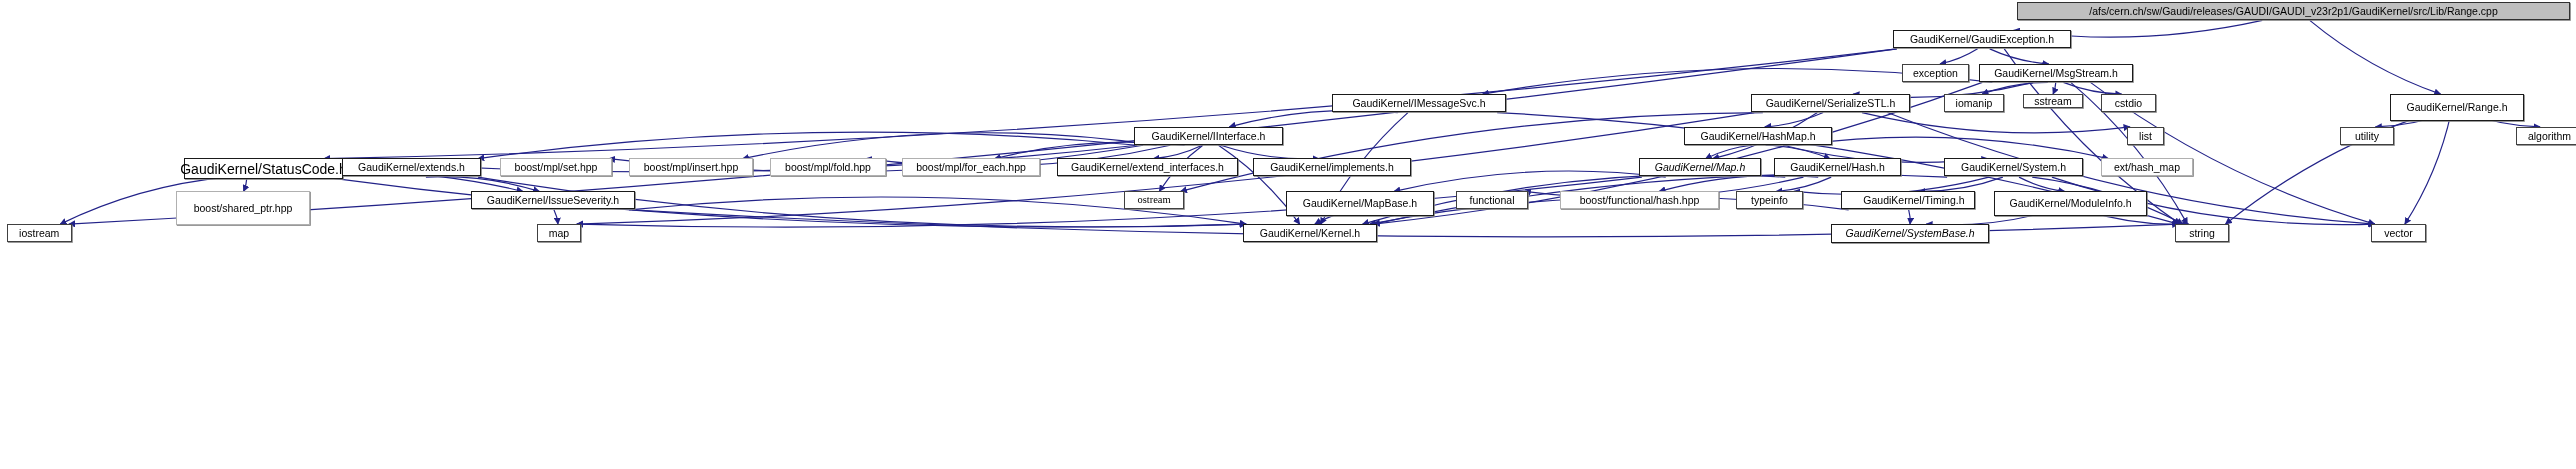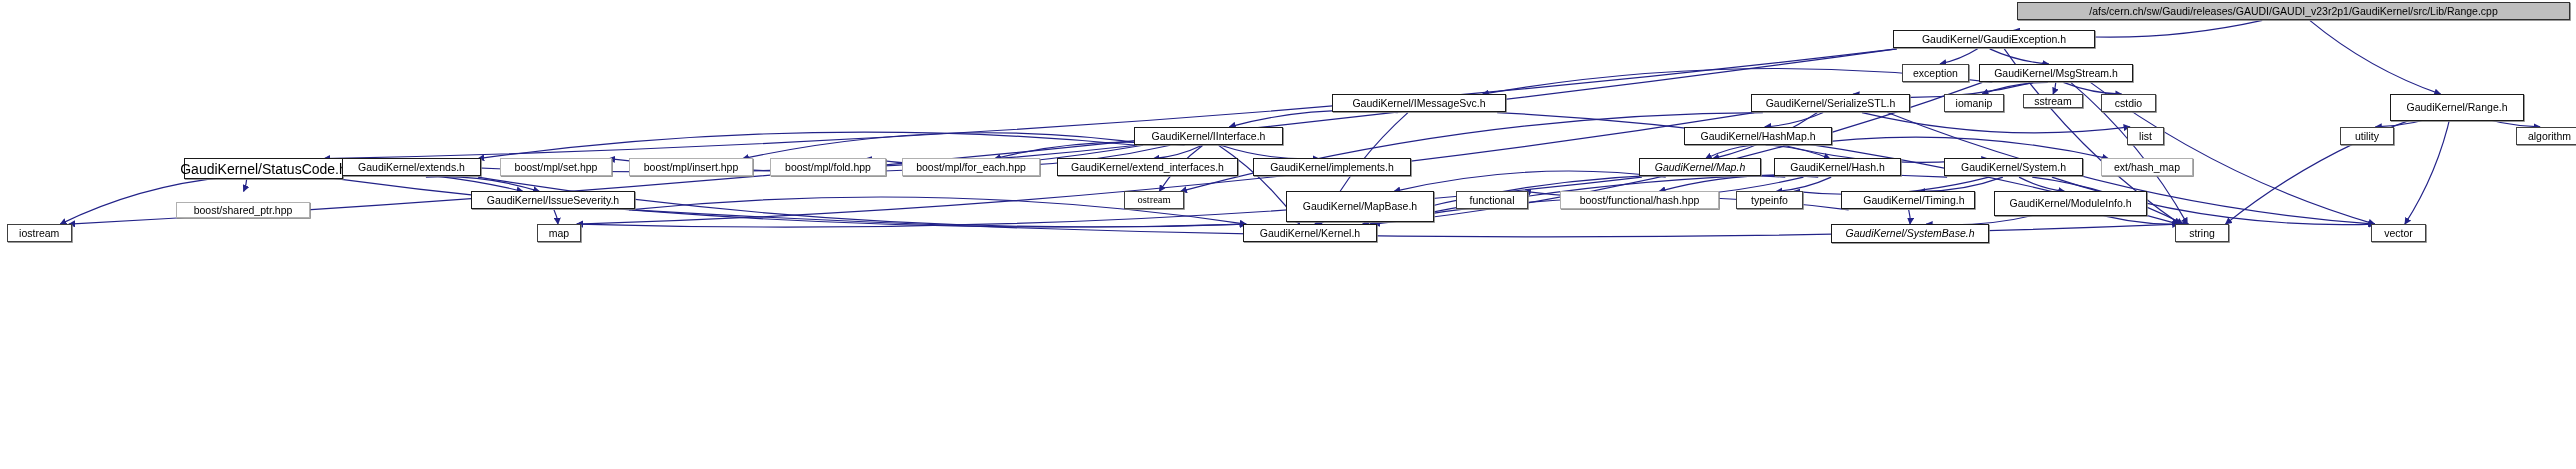--- a/index.html
+++ b/index.html
@@ -133,21 +133,21 @@
         <path d="M 2919.2 134 Q 2877.53 150.27599999999995 2832.8 151" fill="none" stroke="#222288" stroke-width="1.4" marker-end="url(#arrow)"></path>
         <path d="M 2941 134 Q 2983.47 150.42 3029 151" fill="none" stroke="#222288" stroke-width="1.4" marker-end="url(#arrow)"></path>
         <path d="M 2923.1 134 Q 2907.47 205.468 2867.9 267" fill="none" stroke="#222288" stroke-width="1.4" marker-end="url(#arrow)"></path>
         <path d="M 2899.6 134 Q 2764.8300000000004 178.39600000000002 2654 267" fill="none" stroke="#222288" stroke-width="1.4" marker-end="url(#arrow)"></path>
       </g>
   </svg>
   <div id="node-layer">
       <div class="node root" style="left: 2017px; top: 1.7px; width: 553px; height: 18.4px; font-size: 10.5px;">
         <span class="lbl">/afs/cern.ch/sw/Gaudi/releases/GAUDI/GAUDI_v23r2p1/GaudiKernel/src/Lib/Range.cpp</span>
       </div>
-      <div class="node strong" style="left: 1893px; top: 30px; width: 202px; height: 18.4px; font-size: 10.5px;">
+      <div class="node strong" style="left: 1893px; top: 30px; width: 178px; height: 18.4px; font-size: 10.5px;">
         <span class="lbl">GaudiKernel/GaudiException.h</span>
       </div>
       <div class="node " style="left: 1902px; top: 64px; width: 67px; height: 18.4px; font-size: 10.5px;">
         <span class="lbl">exception</span>
       </div>
       <div class="node strong" style="left: 1979px; top: 64px; width: 154px; height: 18.4px; font-size: 10.5px;">
         <span class="lbl">GaudiKernel/MsgStream.h</span>
       </div>
       <div class="node strong" style="left: 2390px; top: 94px; width: 134px; height: 27px; font-size: 10.5px;">
         <span class="lbl">GaudiKernel/Range.h</span>
@@ -211,30 +211,30 @@
       </div>
       <div class="node strong" style="left: 1774px; top: 158px; width: 127px; height: 18.4px; font-size: 10.5px;">
         <span class="lbl">GaudiKernel/Hash.h</span>
       </div>
       <div class="node strong" style="left: 1944px; top: 158px; width: 139px; height: 18.4px; font-size: 10.5px;">
         <span class="lbl">GaudiKernel/System.h</span>
       </div>
       <div class="node pale" style="left: 2101px; top: 158px; width: 92px; height: 18.4px; font-size: 10.5px;">
         <span class="lbl">ext/hash_map</span>
       </div>
-      <div class="node pale" style="left: 176px; top: 202px; width: 134px; height: 16px; font-size: 10.5px;">
+      <div class="node pale" style="left: 176px; top: 191px; width: 134px; height: 34px; font-size: 10.5px;">
         <span class="lbl">boost/shared_ptr.hpp</span>
       </div>
       <div class="node strong" style="left: 471px; top: 191px; width: 164px; height: 18.4px; font-size: 10.5px;">
         <span class="lbl">GaudiKernel/IssueSeverity.h</span>
       </div>
       <div class="node " style="left: 1124px; top: 191px; width: 60px; height: 18.4px; font-size: 10.5px; font-family: Liberation Serif, serif;">
         <span class="lbl">ostream</span>
       </div>
-      <div class="node strong" style="left: 1286px; top: 191px; width: 148px; height: 31px; font-size: 10.5px;">
+      <div class="node strong" style="left: 1286px; top: 191px; width: 148px; height: 25px; font-size: 10.5px;">
         <span class="lbl">GaudiKernel/MapBase.h</span>
       </div>
       <div class="node " style="left: 1456px; top: 191px; width: 72px; height: 18.4px; font-size: 10.5px;">
         <span class="lbl">functional</span>
       </div>
       <div class="node pale" style="left: 1560px; top: 191px; width: 159px; height: 18.4px; font-size: 10.5px;">
         <span class="lbl">boost/functional/hash.hpp</span>
       </div>
       <div class="node " style="left: 1736px; top: 191px; width: 67px; height: 18.4px; font-size: 10.5px;">
         <span class="lbl">typeinfo</span>

